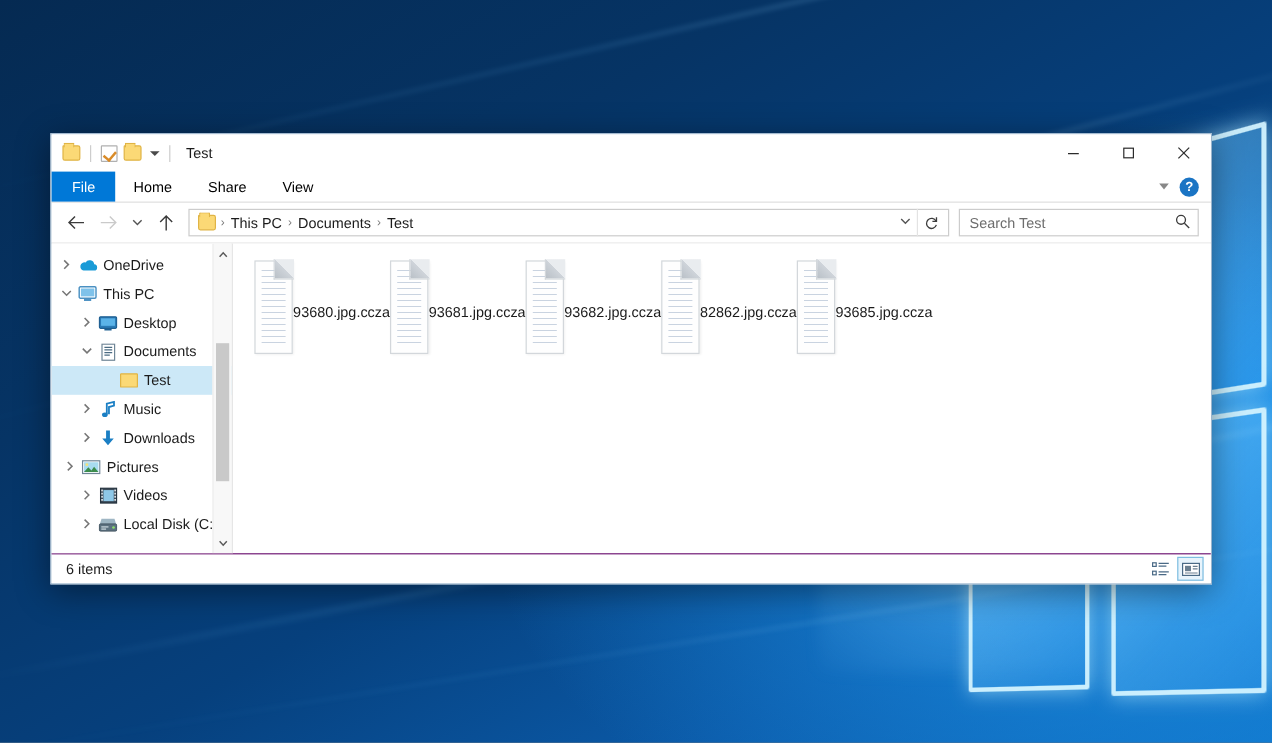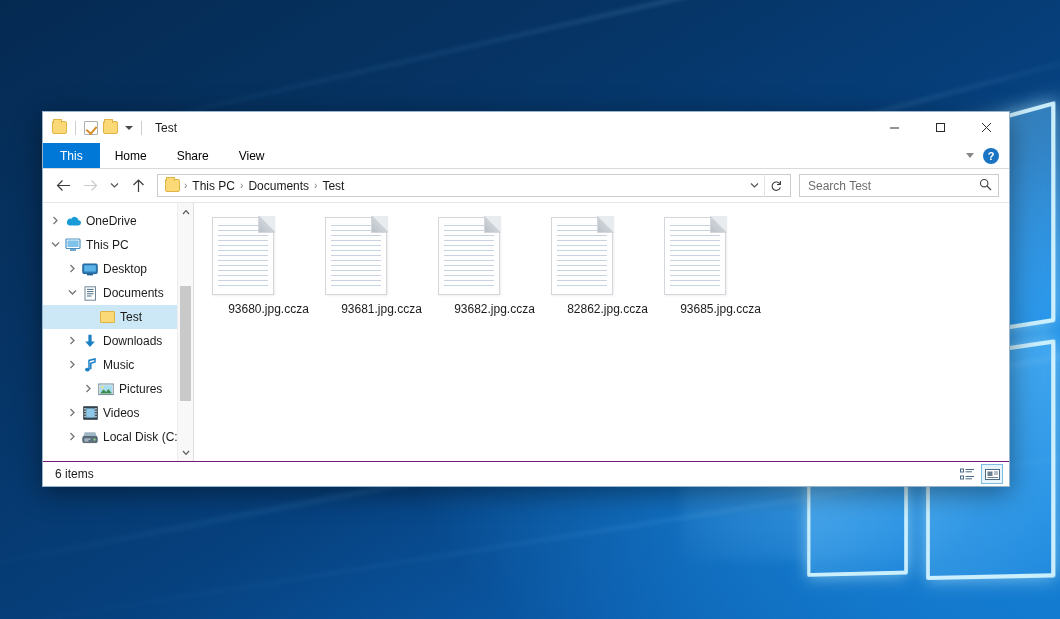--- a/index.html
+++ b/index.html
@@ -270,21 +270,21 @@
     display: flex;
     flex-wrap: wrap;
     align-content: flex-start;
     gap: 0;
     overflow: hidden;
   }
   .fileitem {
     width: 113px;
     padding-top: 2px;
     display: flex;
-    flex-direction: column;
+    align-items: center;
   }
   .doc-icon {
     width: 62px; height: 78px;
     position: relative;
   }
   .doc-page {
     position: absolute; inset: 0;
     background: #fefefe;
     border: 1px solid #d3d7db;
     box-shadow: 1px 1px 2px rgba(0,0,0,.07);
@@ -378,21 +378,21 @@
         <div class="win-btn close">
           <svg width="11" height="11" viewBox="0 0 11 11">
               <line x1="1" y1="1" x2="10" y2="10" stroke="currentColor" stroke-width="1"></line>
               <line x1="10" y1="1" x2="1" y2="10" stroke="currentColor" stroke-width="1"></line>
             </svg>
         </div>
       </div>
     </div>
 
     <div class="ribbon">
-      <div class="tab-file">This</div>
+      <div class="tab-file">File</div>
       <div class="tab">Home</div>
       <div class="tab">Share</div>
       <div class="tab">View</div>
       <div class="ribbon-right">
         <div class="chev-dn"></div>
         <div class="help-btn">?</div>
       </div>
     </div>
 
     <div class="addrrow">
@@ -512,39 +512,39 @@
               <span class="nav-ico">
                 <span style="display:inline-block;width:15px;height:12px;background:#fbd976;border:1px solid #e0b445;border-radius:1px;position:relative;"></span>
               </span>
               <span class="nav-label">Test</span>
             </div>
             <div class="navitem" style="padding-left: 21px;">
               <span class="twisty"><svg width="7" height="9" viewBox="0 0 7 9">
                   <path d="M1.5 1 L5 4.5 L1.5 8" fill="none" stroke="currentColor" stroke-width="1.3"></path>
                 </svg></span>
               <span class="nav-ico">
-                <svg width="14" height="15" viewBox="0 0 14 15">
-                  <path d="M5.4 0.8h3.2v6.6h3.2L7 13 2.2 7.4h3.2z" fill="#1b7fc4"></path>
-                </svg>
-              </span>
-              <span class="nav-label">Downloads</span>
+                <svg width="13" height="15" viewBox="0 0 13 15">
+                  <path d="M5 11.2V2.4l6-1.5v3.1L6.8 5.2v6" fill="none" stroke="#1b7fc4" stroke-width="1.5"></path>
+                  <ellipse cx="3.4" cy="11.6" rx="2.4" ry="1.9" fill="#1b7fc4"></ellipse>
+                </svg>
+              </span>
+              <span class="nav-label">Music</span>
             </div>
             <div class="navitem" style="padding-left: 21px;">
               <span class="twisty"><svg width="7" height="9" viewBox="0 0 7 9">
                   <path d="M1.5 1 L5 4.5 L1.5 8" fill="none" stroke="currentColor" stroke-width="1.3"></path>
                 </svg></span>
               <span class="nav-ico">
-                <svg width="13" height="15" viewBox="0 0 13 15">
-                  <path d="M5 11.2V2.4l6-1.5v3.1L6.8 5.2v6" fill="none" stroke="#1b7fc4" stroke-width="1.5"></path>
-                  <ellipse cx="3.4" cy="11.6" rx="2.4" ry="1.9" fill="#1b7fc4"></ellipse>
-                </svg>
-              </span>
-              <span class="nav-label">Music</span>
-            </div>
-            <div class="navitem" style="padding-left: 37px;">
+                <svg width="14" height="15" viewBox="0 0 14 15">
+                  <path d="M5.4 0.8h3.2v6.6h3.2L7 13 2.2 7.4h3.2z" fill="#1b7fc4"></path>
+                </svg>
+              </span>
+              <span class="nav-label">Downloads</span>
+            </div>
+            <div class="navitem" style="padding-left: 7px;">
               <span class="twisty"><svg width="7" height="9" viewBox="0 0 7 9">
                   <path d="M1.5 1 L5 4.5 L1.5 8" fill="none" stroke="currentColor" stroke-width="1.3"></path>
                 </svg></span>
               <span class="nav-ico">
                 <svg width="16" height="13" viewBox="0 0 16 13">
                   <rect x="0.8" y="1" width="14.4" height="10.6" fill="#fff" stroke="#6f8596" stroke-width="1"></rect>
                   <rect x="2" y="2.2" width="12" height="8.2" fill="#a8dcf0"></rect>
                   <path d="M2 10.4l3.6-4 2.6 2.6L10.4 6l3.6 4.4z" fill="#3c8c4c"></path>
                   <circle cx="4.4" cy="4.2" r="1.2" fill="#f5e07a"></circle>
                 </svg>

